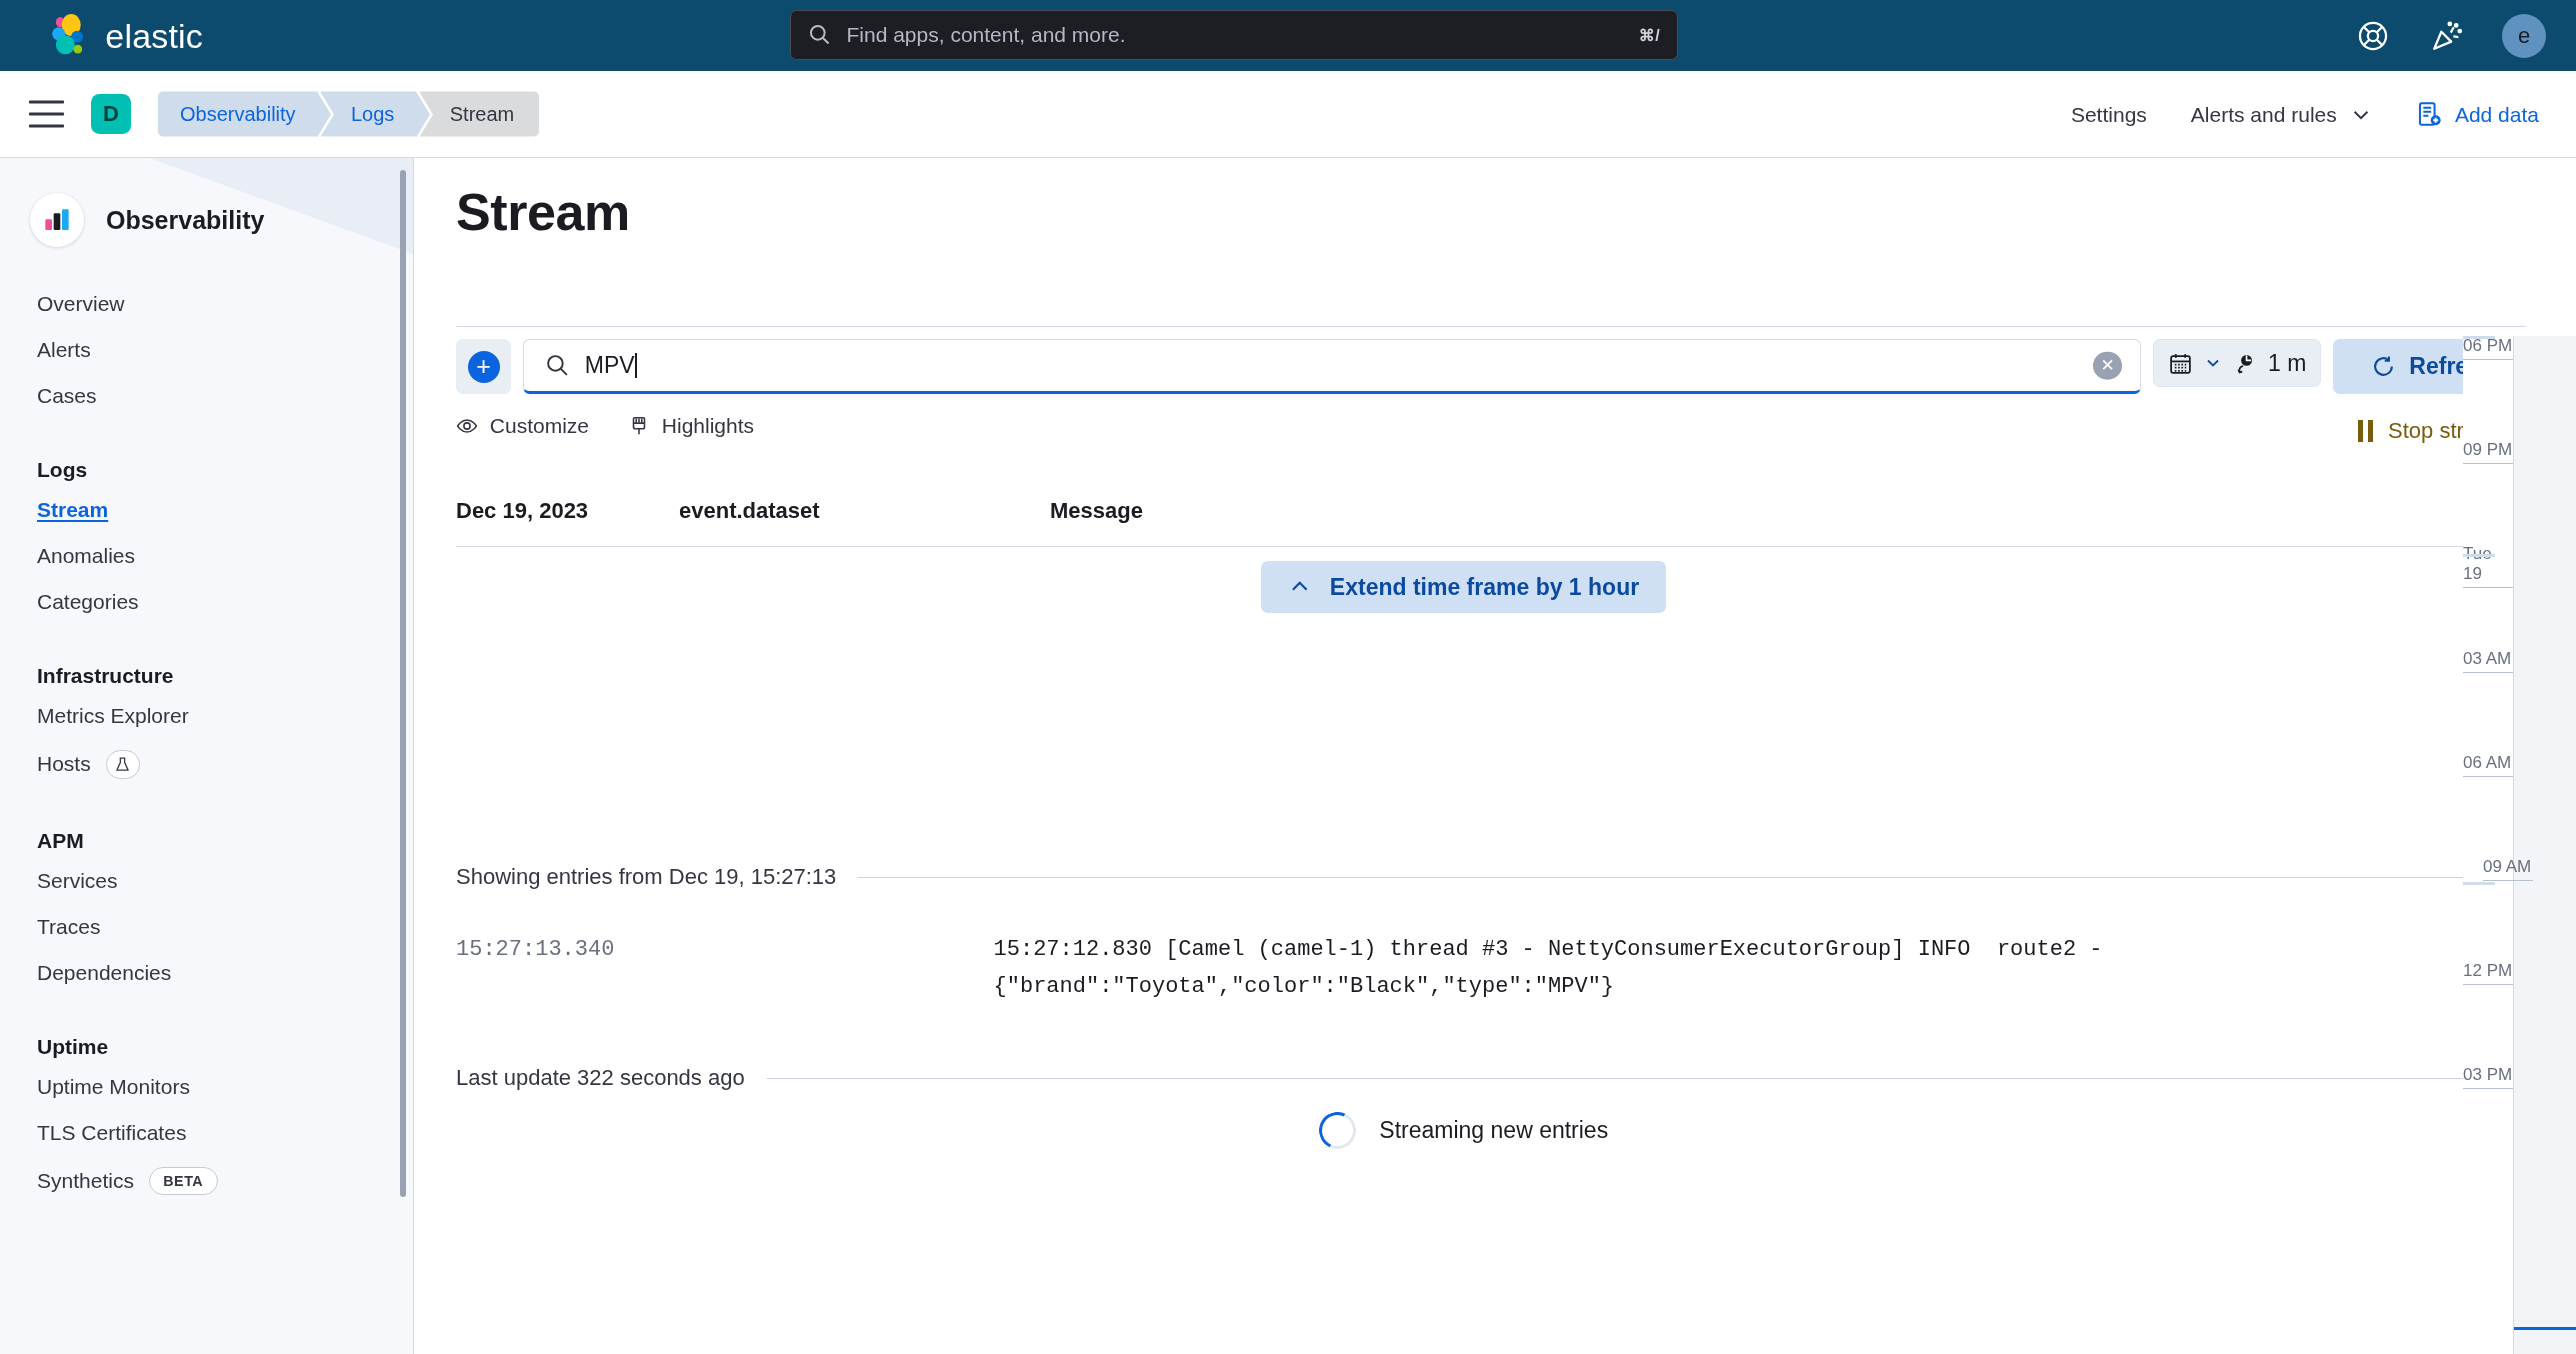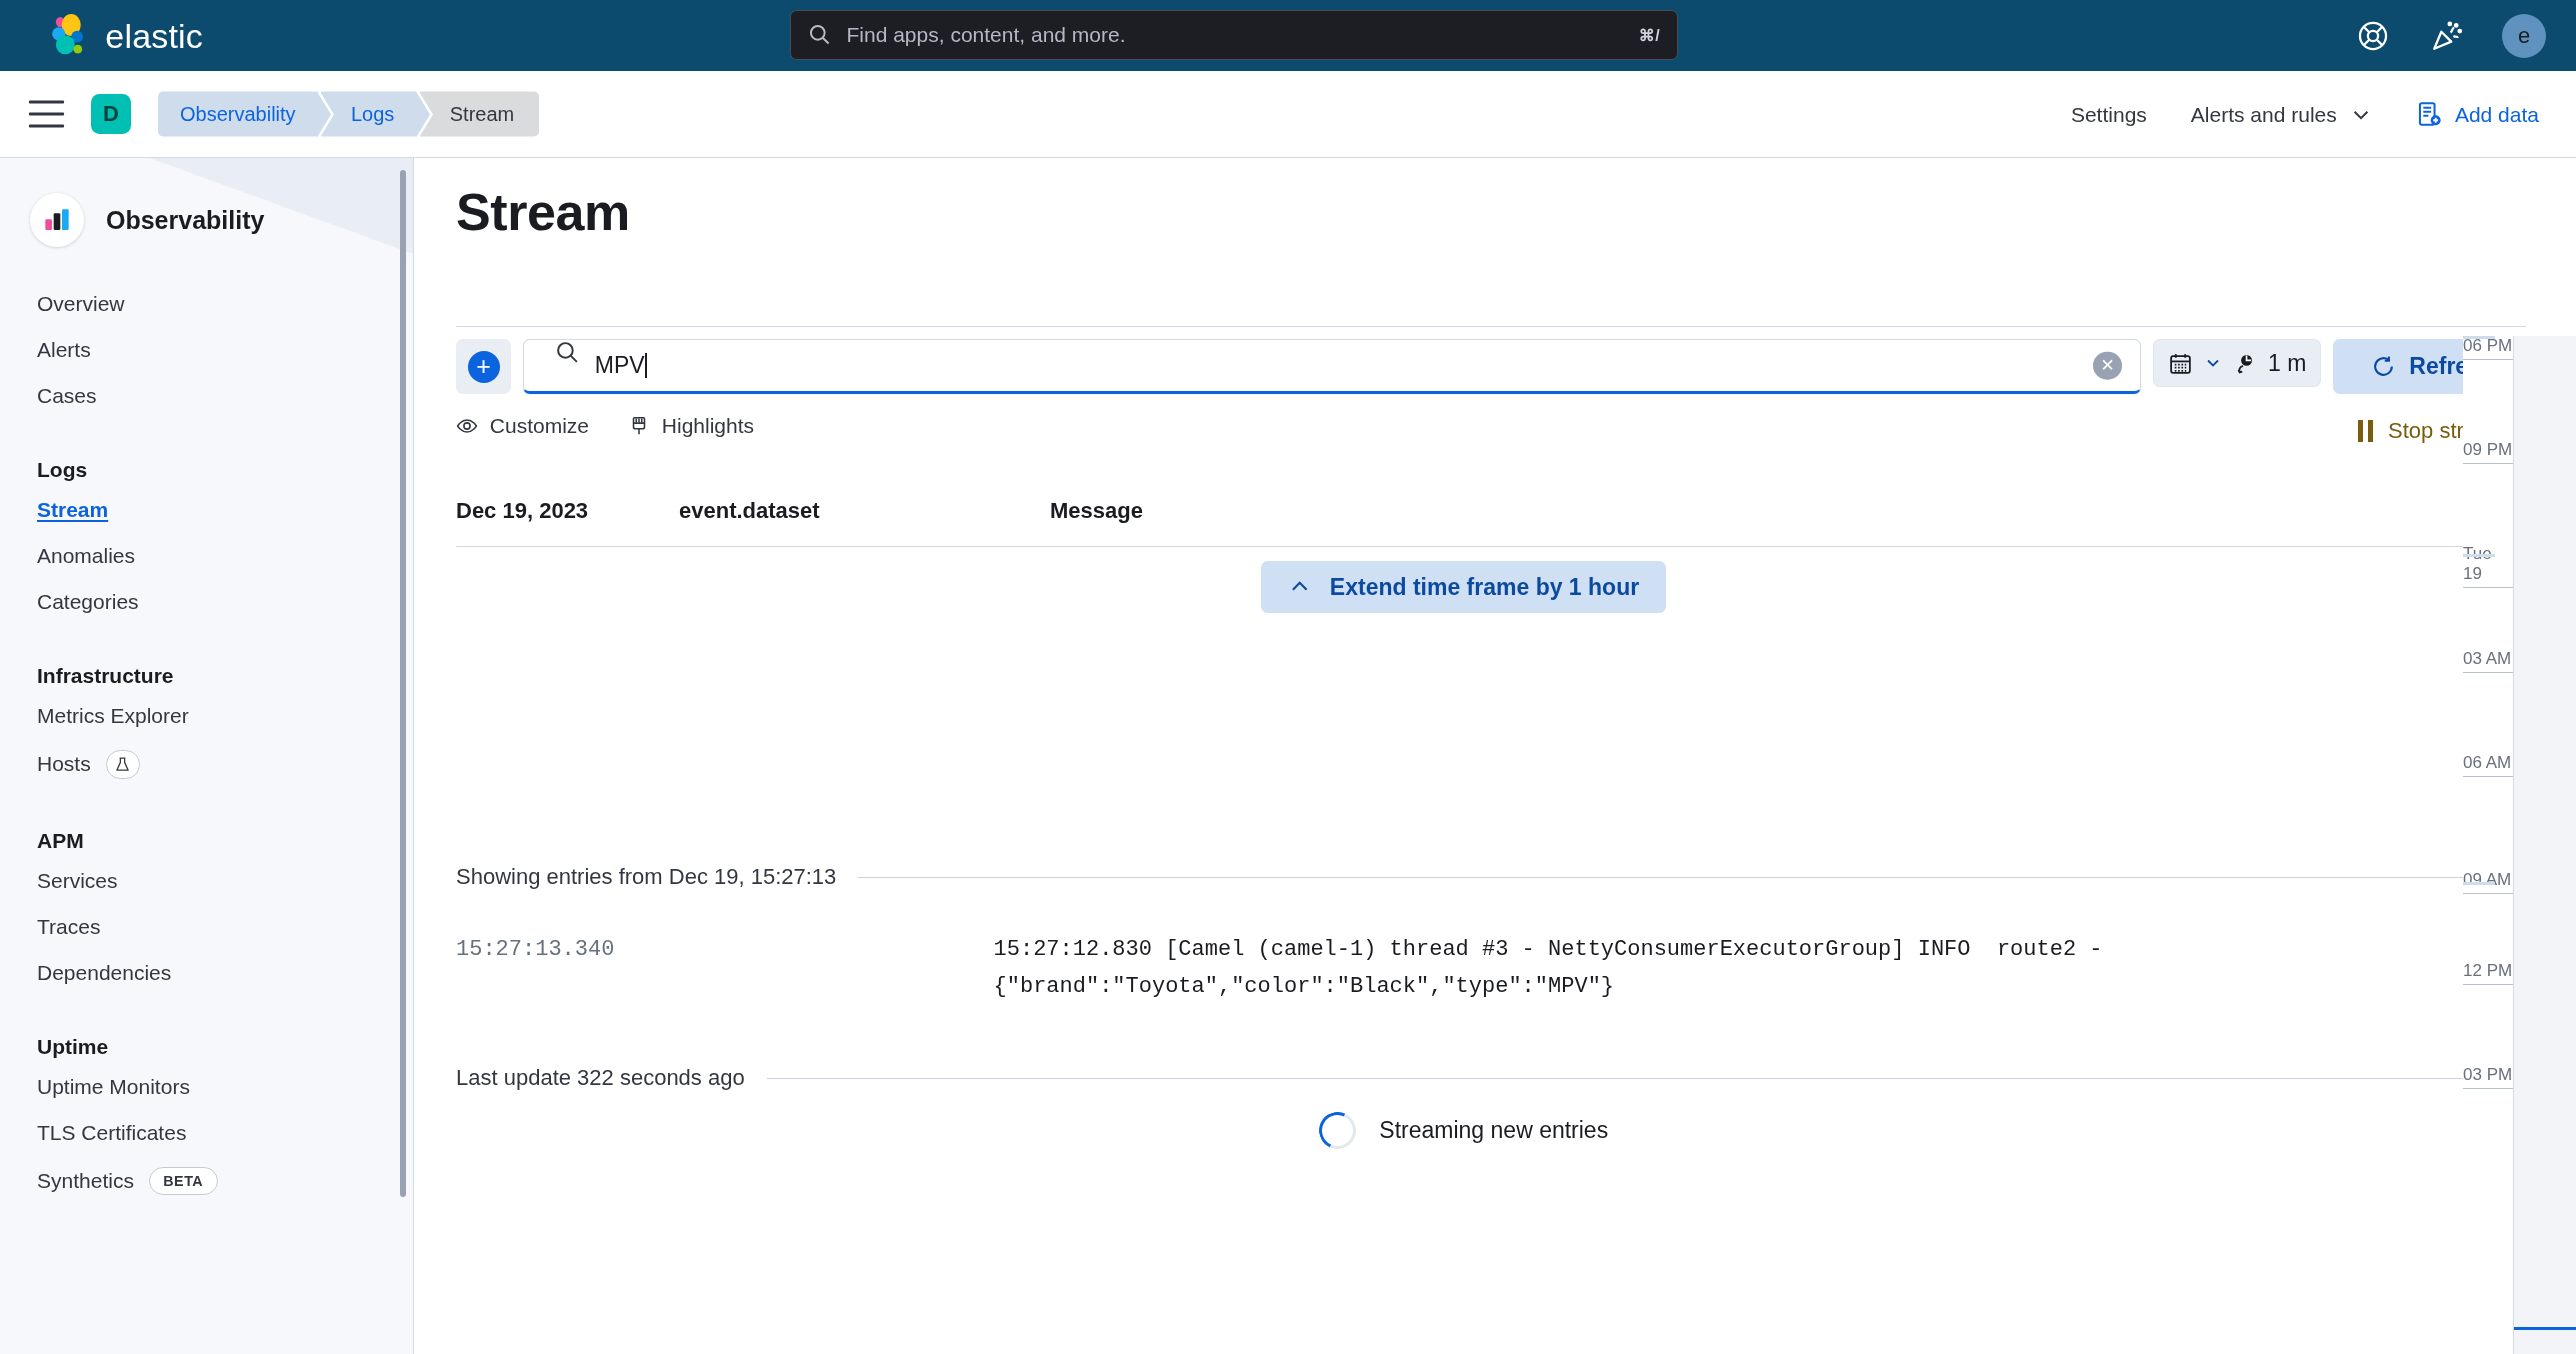--- a/index.html
+++ b/index.html
@@ -229,22 +229,22 @@
     background: #0b64dd;
     display: flex; align-items: center; justify-content: center;
     color: #fff; font-size: 25px; line-height: 1; font-weight: 300;
   }
   .query-input-wrap {
     flex: 1 1 auto; position: relative;
     background: #ffffff;
     border: 0.8px solid #d3dae6;
     border-bottom: 3.4px solid #0b64dd;
     border-radius: 6.7px;
-    display: flex; 
-    padding: 0 31px;
+    display: flex; align-items: center;
+    padding: 0 21px;
     box-shadow: 0 0.8px 1.7px rgba(0,0,0,.04);
   }
   .query-input-wrap .q-icon { margin-right: 15px; flex: 0 0 auto; }
   .query-text {
     font-size: 23px; color: #1a1c21; display: flex; align-items: center;
   }
   .caret {
     display: inline-block; width: 1.7px; height: 25px;
     background: #1a1c21; margin-left: 0.8px;
   }
@@ -698,21 +698,21 @@
       </div>
       <div class="mm-tick" style="top: 208px;">
         <span>Tue 19</span>
       </div>
       <div class="mm-tick" style="top: 313px;">
         <span>03 AM</span>
       </div>
       <div class="mm-tick" style="top: 417px;">
         <span>06 AM</span>
       </div>
-      <div class="mm-tick" style="top: 534px;">
+      <div class="mm-tick" style="top: 521px; margin-left: 20px;">
         <span>09 AM</span>
       </div>
       <div class="mm-tick" style="top: 625px;">
         <span>12 PM</span>
       </div>
       <div class="mm-tick" style="top: 729px;">
         <span>03 PM</span>
       </div>
     </div>
   <div id="minimap-highlights">

